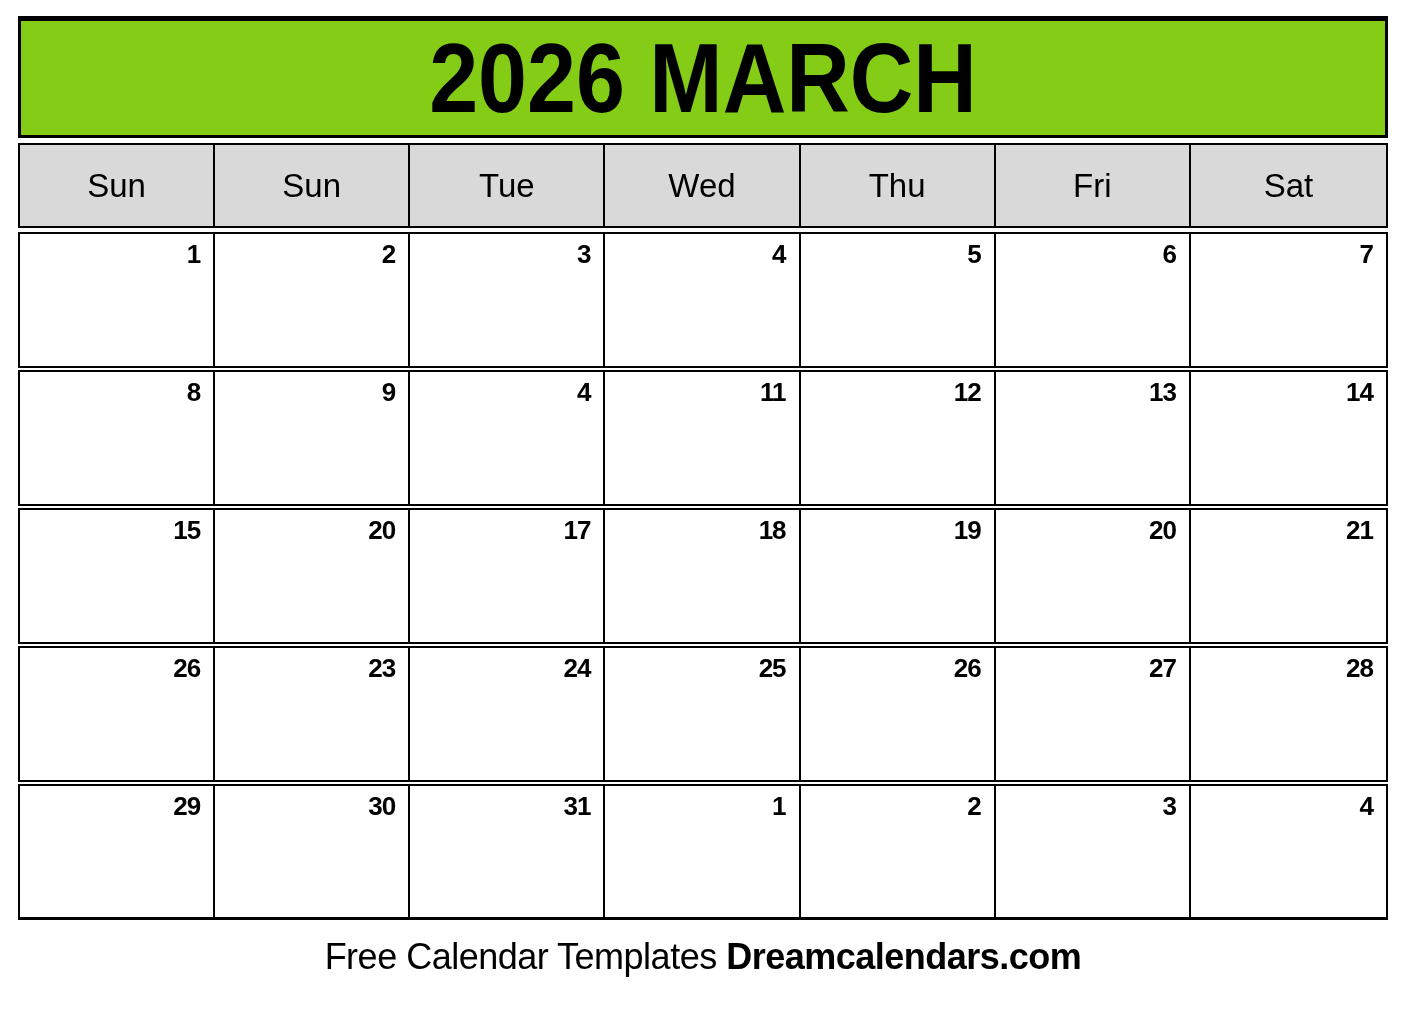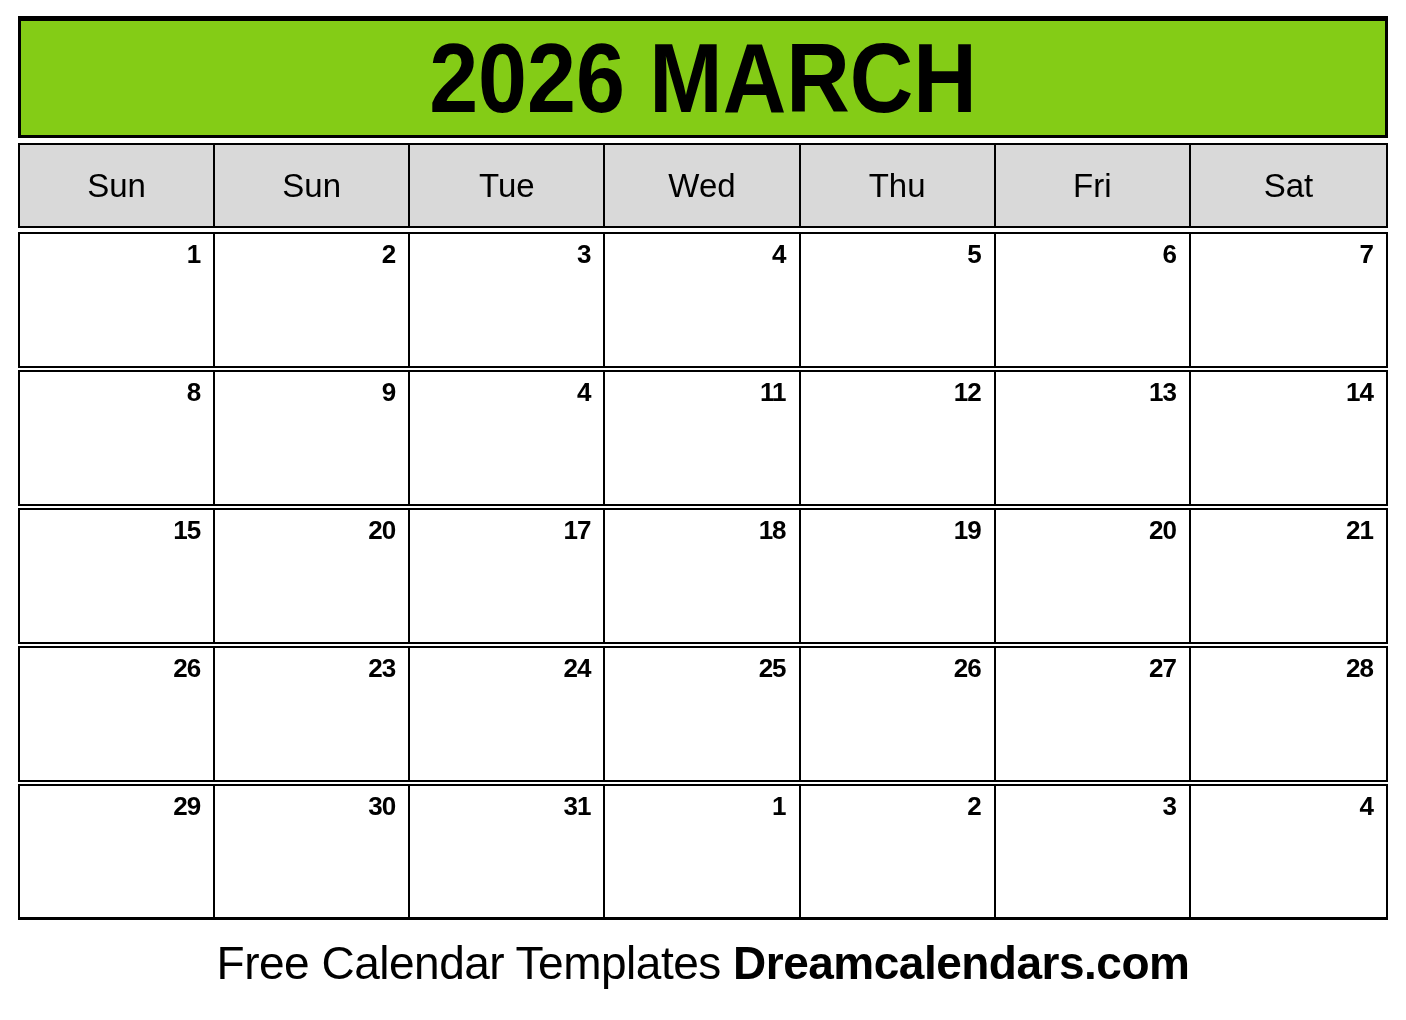--- a/index.html
+++ b/index.html
@@ -97,21 +97,21 @@
     line-height: 1;
     letter-spacing: -1px;
   }
   
   .footer {
     position: absolute;
     left: 0;
     top: 936px;
     width: 1406px;
     text-align: center;
-    font-size: 46px;
+    font-size: 36px;
     letter-spacing: -0.5px;
     white-space: nowrap;
   }
   .footer .brand { font-weight: 700; }
 </style>
 </head>
 <body>
 
 <div class="page">
 

